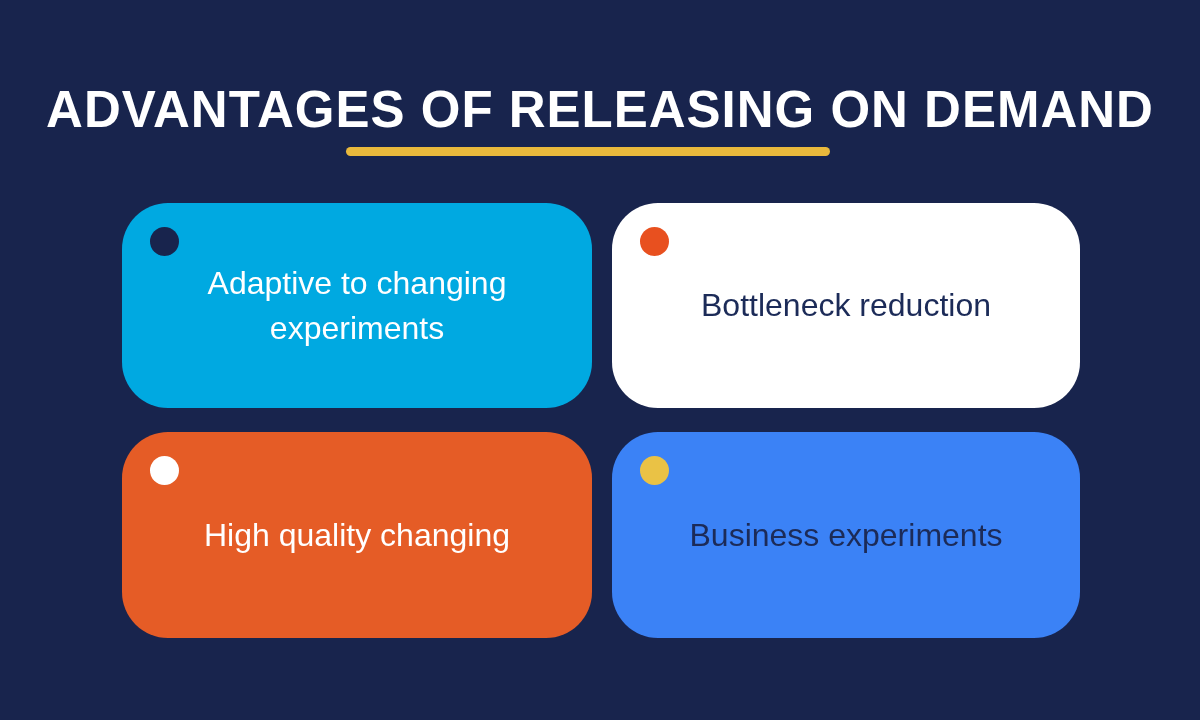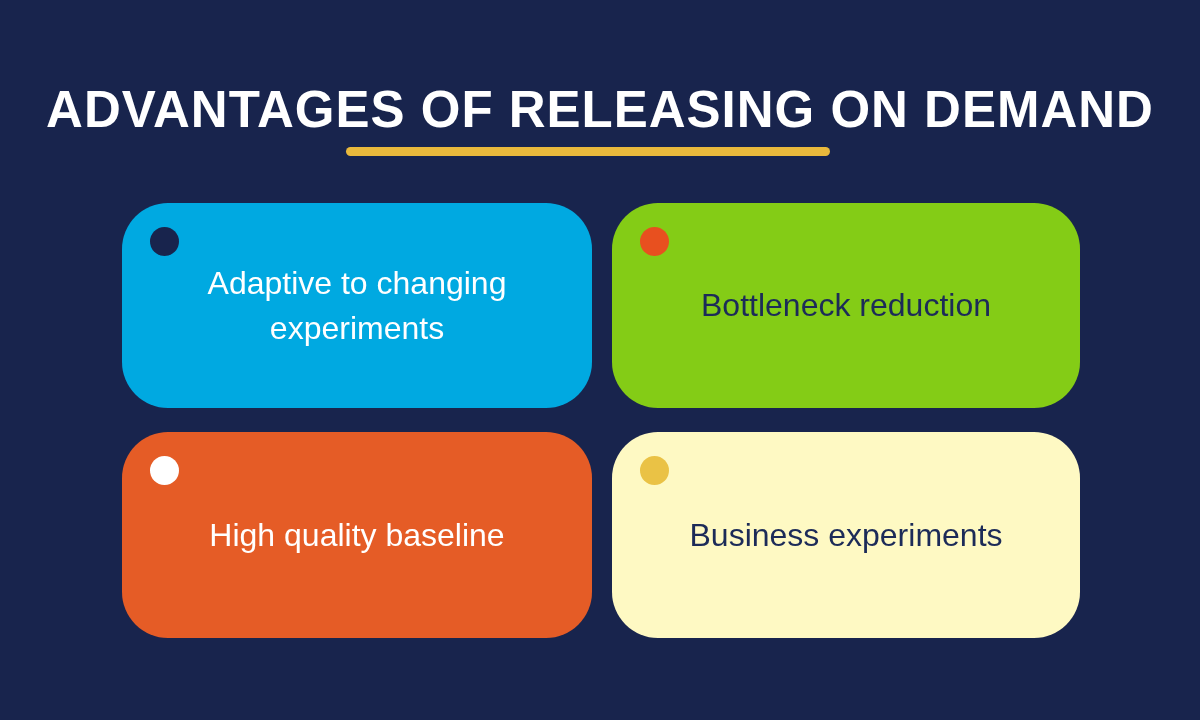--- a/index.html
+++ b/index.html
@@ -71,28 +71,28 @@
 
   <h1 class="page-title" style="color: rgb(255, 255, 255);">ADVANTAGES OF RELEASING ON DEMAND</h1>
 
   <div class="title-underline" style="background-color: rgb(233, 185, 60);"></div>
 
   <div class="card card-1" style="background-color: rgb(0, 169, 225);">
     <span class="dot" style="background-color: rgb(24, 36, 77);"></span>
     <span class="label" style="color: rgb(255, 255, 255);">Adaptive to changing experiments</span>
   </div>
 
-  <div class="card card-2" style="background-color: #84cc16;">
+  <div class="card card-2" style="background-color: #ffffff;">
     <span class="dot" style="background-color: rgb(232, 80, 31);"></span>
     <span class="label" style="color: rgb(28, 43, 88);">Bottleneck reduction</span>
   </div>
 
   <div class="card card-3" style="background-color: rgb(229, 92, 38);">
     <span class="dot" style="background-color: rgb(255, 255, 255);"></span>
-    <span class="label" style="color: rgb(255, 255, 255);">High quality baseline</span>
+    <span class="label" style="color: rgb(255, 255, 255);">High quality changing</span>
   </div>
 
-  <div class="card card-4" style="background-color: #fef9c3;">
+  <div class="card card-4" style="background-color: #3b82f6;">
     <span class="dot" style="background-color: rgb(234, 194, 69);"></span>
     <span class="label" style="color: rgb(28, 43, 88);">Business experiments</span>
   </div>
 
 </div>
 
 </body></html>

